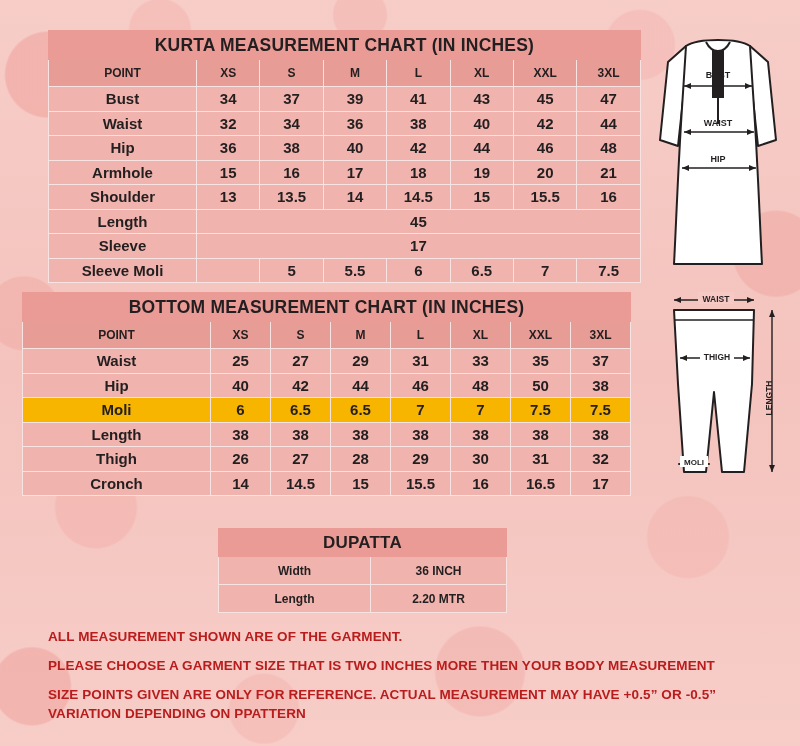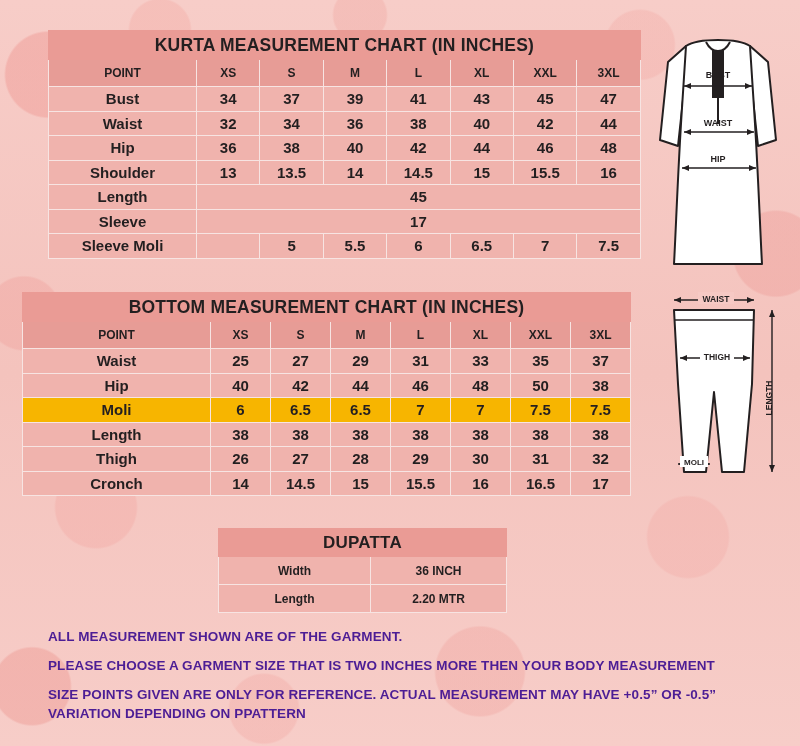--- a/index.html
+++ b/index.html
@@ -101,21 +101,21 @@
   }
   #kurta-illustration { left: 648px; top: 28px; width: 140px; height: 252px; }
   #bottom-illustration { left: 648px; top: 288px; width: 140px; height: 208px; }
 
   
   .notes {
     position: absolute;
     left: 48px;
     top: 628px;
     width: 712px;
-    color: #4c1d95;
+    color: #b91c1c;
   }
   .note {
     font-size: 13.5px;
     font-weight: bold;
     margin-bottom: 11px;
     line-height: 1.35;
     letter-spacing: 0.1px;
   }
   .note:last-child { margin-bottom: 12px; }
 </style>
@@ -176,20 +176,30 @@
         <td class="rowlabel">Hip</td>
         <td>36</td>
         <td>38</td>
         <td>40</td>
         <td>42</td>
         <td>44</td>
         <td>46</td>
         <td>48</td>
       </tr>
       <tr class="body-row">
+        <td class="rowlabel">Armhole</td>
+        <td>15</td>
+        <td>16</td>
+        <td>17</td>
+        <td>18</td>
+        <td>19</td>
+        <td>20</td>
+        <td>21</td>
+      </tr>
+      <tr class="body-row">
         <td class="rowlabel">Shoulder</td>
         <td>13</td>
         <td>13.5</td>
         <td>14</td>
         <td>14.5</td>
         <td>15</td>
         <td>15.5</td>
         <td>16</td>
       </tr>
       <tr class="body-row">

